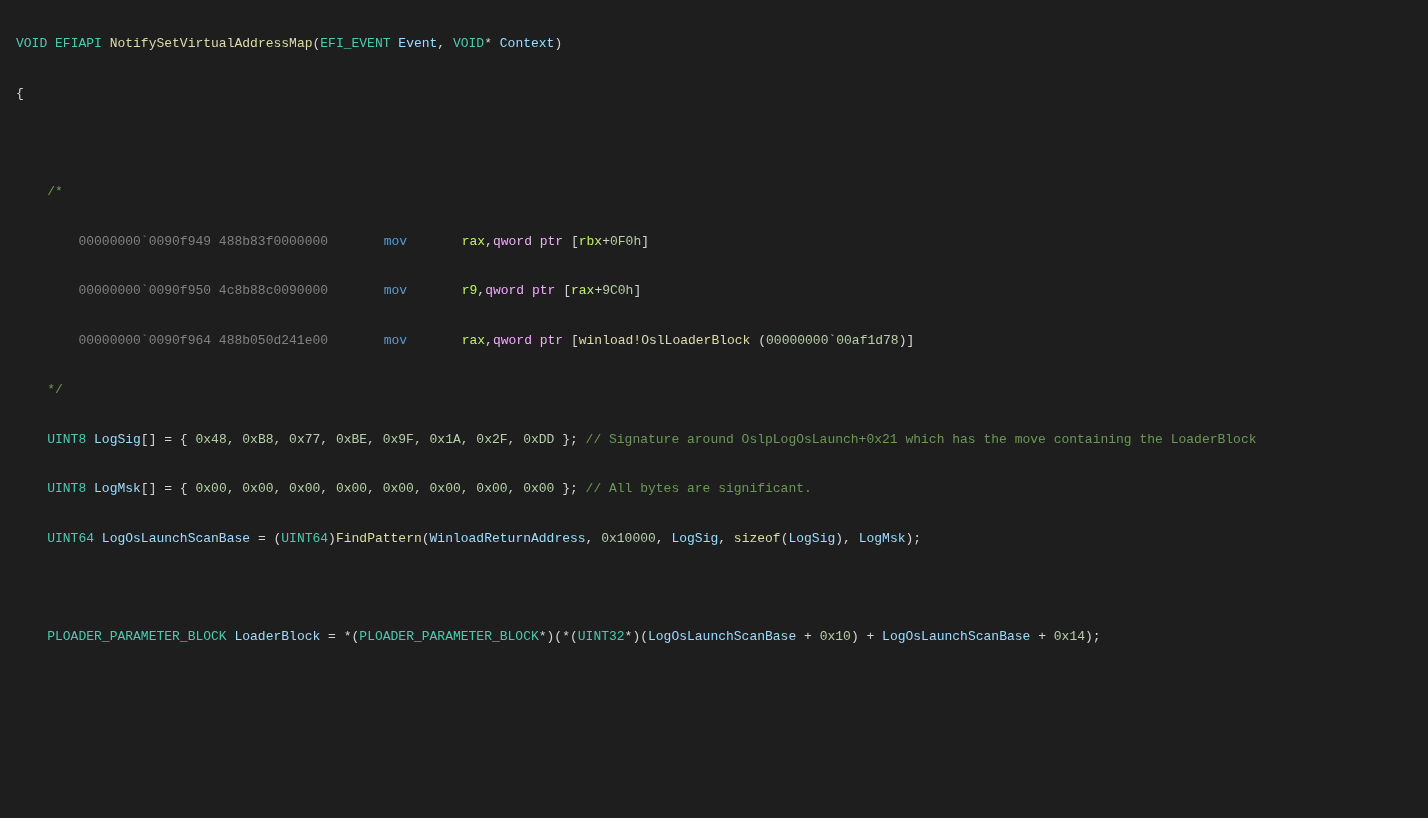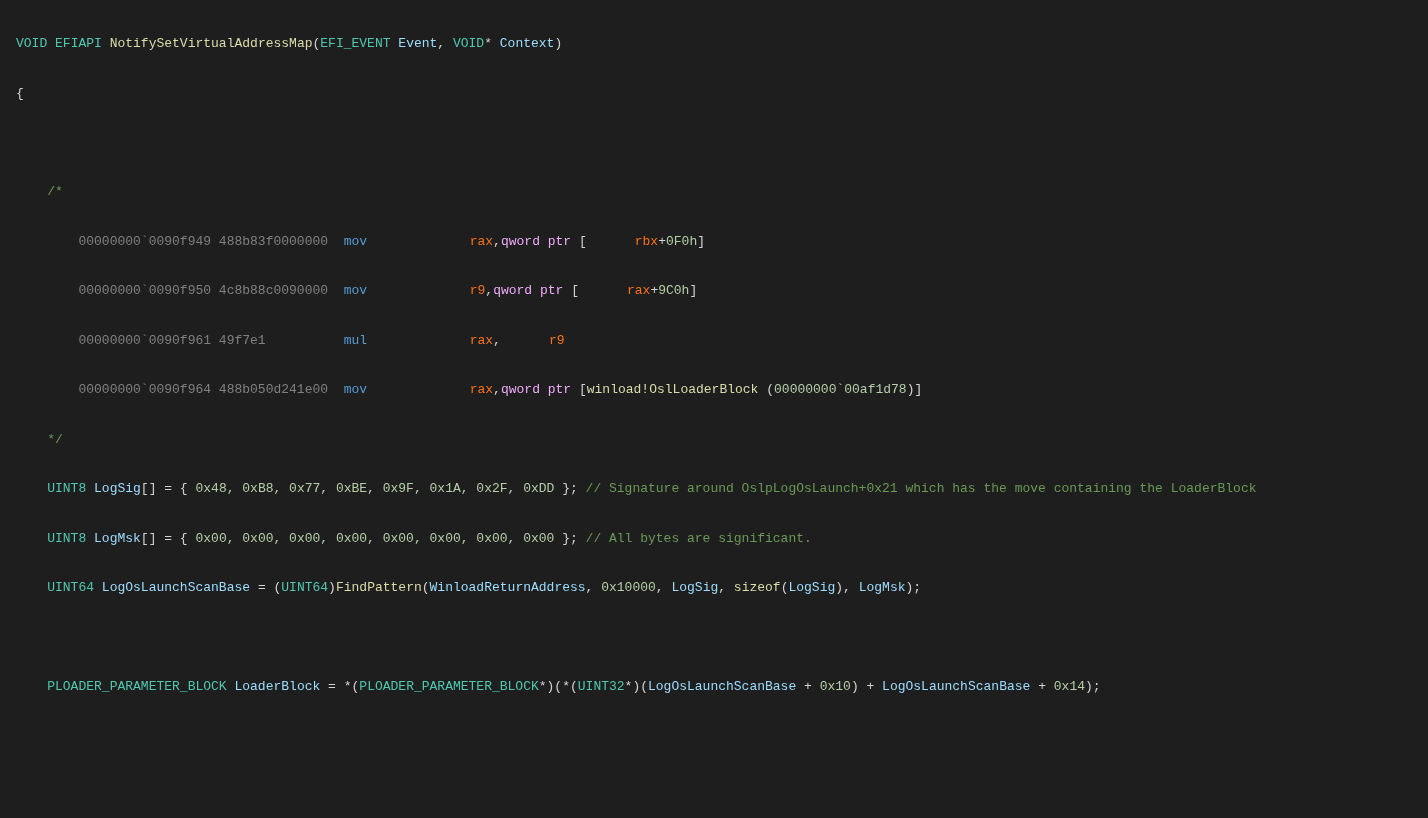--- a/index.html
+++ b/index.html
@@ -19,43 +19,42 @@
       overflow-y: auto;
       height: 794px;
       white-space: pre;
     }
     .line {
       display: block;
       line-height: 1.5;
       padding: 0 8px 0 16px;
       min-height: 19px;
     }
-    .c-mnemonic { color: #569cd6; }
-    .c-reg { color: #f97316; margin-left: 48px; }
+    .c-mnemonic { color: #569cd6; margin-left: 40px; }
+    .c-reg { color: #bef264; }
     .c-comment { color: #6a9955; }
     .c-type { color: #4ec9b0; }
     .c-keyword { color: #f0abfc; }
     .c-num { color: #b5cea8; margin-top: 20px; }
     .c-asm-addr { color: #808080; }
     .c-asm-bytes { color: #808080; }
     .c-funcname { color: #dcdcaa; }
     .c-varname { color: #9cdcfe; }
     .c-op { color: #d4d4d4; }
   </style>
 </head>
 <body>
 
 <div class="code-container">
   <div class="line"><span class="c-type">VOID</span> <span class="c-type">EFIAPI</span> <span class="c-funcname">NotifySetVirtualAddressMap</span><span class="c-op">(</span><span class="c-type">EFI_EVENT</span> <span class="c-varname">Event</span><span class="c-op">, </span><span class="c-type">VOID</span><span class="c-op">* </span><span class="c-varname">Context</span><span class="c-op">)</span></div>
   <div class="line"><span class="c-op">{</span></div>
   <div class="line"></div>
   <div class="line">    <span class="c-comment">/*</span></div>
   <div class="line">        <span class="c-asm-addr">00000000`0090f949</span> <span class="c-asm-bytes">488b83f0000000</span>  <span class="c-mnemonic">mov</span>       <span class="c-reg">rax</span><span class="c-op">,</span><span class="c-keyword">qword ptr</span> <span class="c-op">[</span><span class="c-reg">rbx</span><span class="c-op">+</span><span class="c-num">0F0h</span><span class="c-op">]</span></div>
   <div class="line">        <span class="c-asm-addr">00000000`0090f950</span> <span class="c-asm-bytes">4c8b88c0090000</span>  <span class="c-mnemonic">mov</span>       <span class="c-reg">r9</span><span class="c-op">,</span><span class="c-keyword">qword ptr</span> <span class="c-op">[</span><span class="c-reg">rax</span><span class="c-op">+</span><span class="c-num">9C0h</span><span class="c-op">]</span></div>
-  <div class="line">        <span class="c-asm-addr">00000000`0090f961</span> <span class="c-asm-bytes">49f7e1</span>          <span class="c-mnemonic">mul</span>       <span class="c-reg">rax</span><span class="c-op">,</span><span class="c-reg">r9</span></div>
   <div class="line">        <span class="c-asm-addr">00000000`0090f964</span> <span class="c-asm-bytes">488b050d241e00</span>  <span class="c-mnemonic">mov</span>       <span class="c-reg">rax</span><span class="c-op">,</span><span class="c-keyword">qword ptr</span> <span class="c-op">[</span><span class="c-funcname">winload!OslLoaderBlock</span> <span class="c-op">(</span><span class="c-num">00000000`00af1d78</span><span class="c-op">)]</span></div>
   <div class="line">    <span class="c-comment">*/</span></div>
   <div class="line">    <span class="c-type">UINT8</span> <span class="c-varname">LogSig</span><span class="c-op">[] = {</span> <span class="c-num">0x48, 0xB8, 0x77, 0xBE, 0x9F, 0x1A, 0x2F, 0xDD</span> <span class="c-op">};</span> <span class="c-comment">// Signature around OslpLogOsLaunch+0x21 which has the move containing the LoaderBlock</span></div>
   <div class="line">    <span class="c-type">UINT8</span> <span class="c-varname">LogMsk</span><span class="c-op">[] = {</span> <span class="c-num">0x00, 0x00, 0x00, 0x00, 0x00, 0x00, 0x00, 0x00</span> <span class="c-op">};</span> <span class="c-comment">// All bytes are significant.</span></div>
   <div class="line">    <span class="c-type">UINT64</span> <span class="c-varname">LogOsLaunchScanBase</span> <span class="c-op">= (</span><span class="c-type">UINT64</span><span class="c-op">)</span><span class="c-funcname">FindPattern</span><span class="c-op">(</span><span class="c-varname">WinloadReturnAddress</span><span class="c-op">, </span><span class="c-num">0x10000</span><span class="c-op">, </span><span class="c-varname">LogSig</span><span class="c-op">, </span><span class="c-funcname">sizeof</span><span class="c-op">(</span><span class="c-varname">LogSig</span><span class="c-op">), </span><span class="c-varname">LogMsk</span><span class="c-op">);</span></div>
   <div class="line"></div>
   <div class="line">    <span class="c-type">PLOADER_PARAMETER_BLOCK</span> <span class="c-varname">LoaderBlock</span> <span class="c-op">= *(</span><span class="c-type">PLOADER_PARAMETER_BLOCK</span><span class="c-op">*)(*(</span><span class="c-type">UINT32</span><span class="c-op">*)(</span><span class="c-varname">LogOsLaunchScanBase</span> <span class="c-op">+</span> <span class="c-num">0x10</span><span class="c-op">) +</span> <span class="c-varname">LogOsLaunchScanBase</span> <span class="c-op">+</span> <span class="c-num">0x14</span><span class="c-op">);</span></div>
   
   
   

